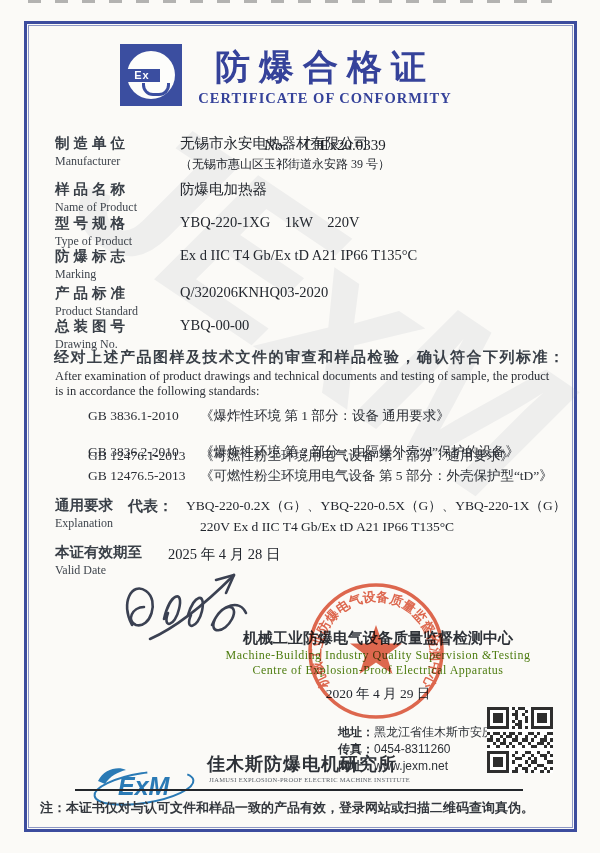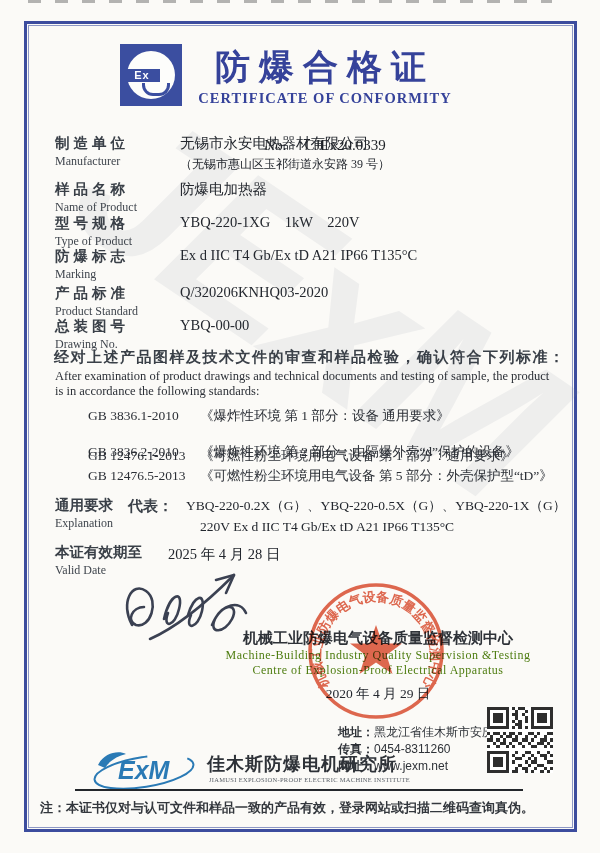--- a/index.html
+++ b/index.html
@@ -51,21 +51,21 @@
   
   .sig{position:absolute;left:112px;top:563px;}
   
   .stamp{position:absolute;left:302px;top:577px;opacity:.88;mix-blend-mode:multiply;z-index:5;}
   .center-block{position:absolute;left:210px;top:629px;width:336px;text-align:center;z-index:2;}
   .center-block .cn{font-family:"Liberation Sans",sans-serif;font-weight:bold;font-size:15px;
         color:#2e3238;white-space:nowrap;}
   .center-block .en{font-size:12px;color:#4d7c0f;letter-spacing:.5px;white-space:nowrap;text-align:center;}
   .center-block .date{font-size:13.5px;margin-top:7px;color:#23272e;}
   
-  .exm-logo{position:absolute;left:88px;top:747px;width:116px;height:48px;}
+  .exm-logo{position:absolute;left:88px;top:763px;width:116px;height:48px;}
   .exm-text{position:absolute;left:30px;top:9px;font-family:"Liberation Sans",sans-serif;
         font-style:italic;font-weight:bold;font-size:25px;color:#2a7ab5;letter-spacing:0;}
   .inst-cn{position:absolute;left:207px;top:752px;font-family:"Liberation Sans",sans-serif;
         font-weight:bold;font-size:18px;color:#2e3238;letter-spacing:1px;white-space:nowrap;}
   .inst-en{position:absolute;left:209px;top:776px;font-size:6.5px;color:#5a6068;letter-spacing:.3px;white-space:nowrap;}
   .contacts{position:absolute;left:338px;top:724px;font-family:"Liberation Sans",sans-serif;
         font-size:12px;color:#2e3238;line-height:17px;}
   .contacts .lbl{font-weight:bold;}
   .qr{position:absolute;left:487px;top:705px;}
   .divider{position:absolute;left:75px;top:789px;width:448px;height:2px;background:#23262b;}

